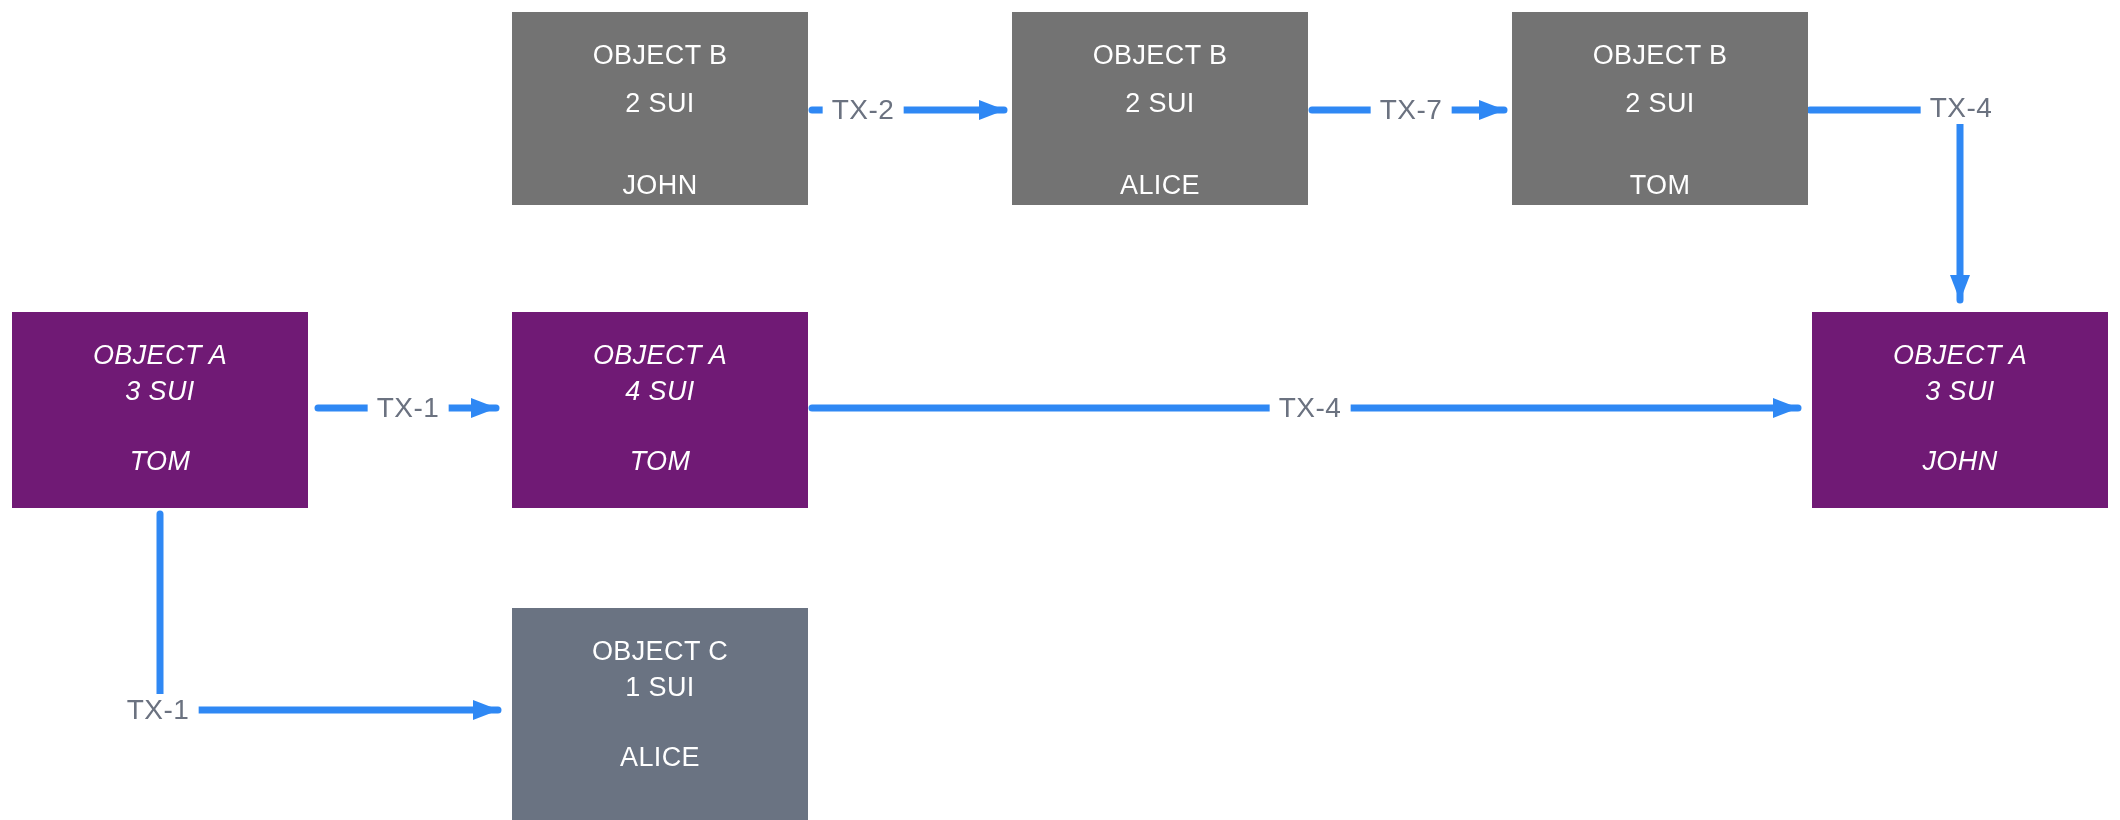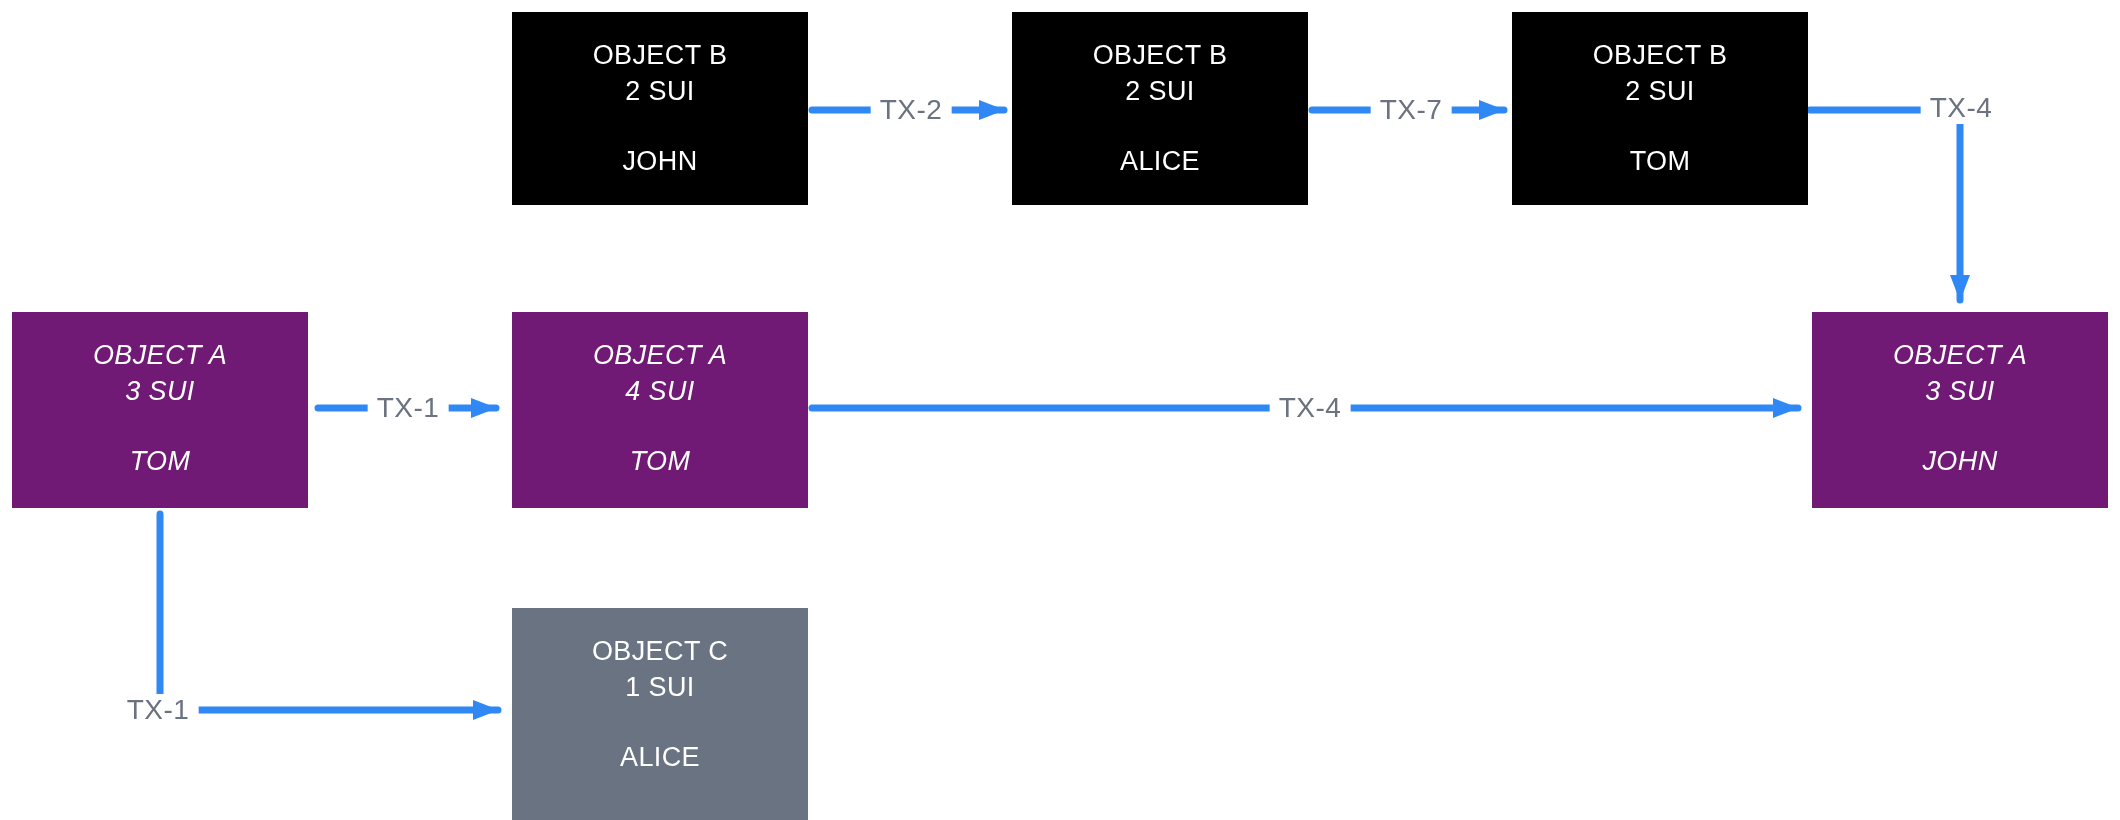--- a/index.html
+++ b/index.html
@@ -33,21 +33,21 @@
     display: flex;
     flex-direction: column;
     align-items: center;
     text-align: center;
     color: #ffffff;
     font-size: 27px;
     line-height: 36px;
     letter-spacing: 0.4px;
     font-weight: 400;
   }
-  .node.blue  { background: #000000; }
+  .node.blue  { background: #737373; gap: 12px; }
   .node.black { background: #701a75; font-style: italic; }
   .node.gray  { background: #6a7382; }
   .node-title  { margin-top: 25px; }
   .node-amount { }
   .node-owner  { margin-top: 34px; }
   .edge-line {
     fill: none;
     stroke: #2f88f4;
     stroke-width: 7;
     stroke-linecap: round;
@@ -111,19 +111,19 @@
     <div class="node black" style="left: 1812px; top: 312px; width: 296px; height: 196px;">
       <div class="node-title">OBJECT A</div>
       <div class="node-amount">3 SUI</div>
       <div class="node-owner">JOHN</div>
     </div>
     <div class="node gray" style="left: 512px; top: 608px; width: 296px; height: 258px;">
       <div class="node-title">OBJECT C</div>
       <div class="node-amount">1 SUI</div>
       <div class="node-owner">ALICE</div>
     </div>
-    <span class="edge-label" style="left: 911px; top: 110px;">TX-2</span>
+    <span class="edge-label" style="left: 863px; top: 110px;">TX-2</span>
     <span class="edge-label" style="left: 1411px; top: 110px;">TX-7</span>
     <span class="edge-label" style="left: 1961px; top: 108px;">TX-4</span>
     <span class="edge-label" style="left: 408px; top: 408px;">TX-1</span>
     <span class="edge-label" style="left: 1310px; top: 408px;">TX-4</span>
     <span class="edge-label" style="left: 158px; top: 710px;">TX-1</span>
   </div>
 
 </body></html>

